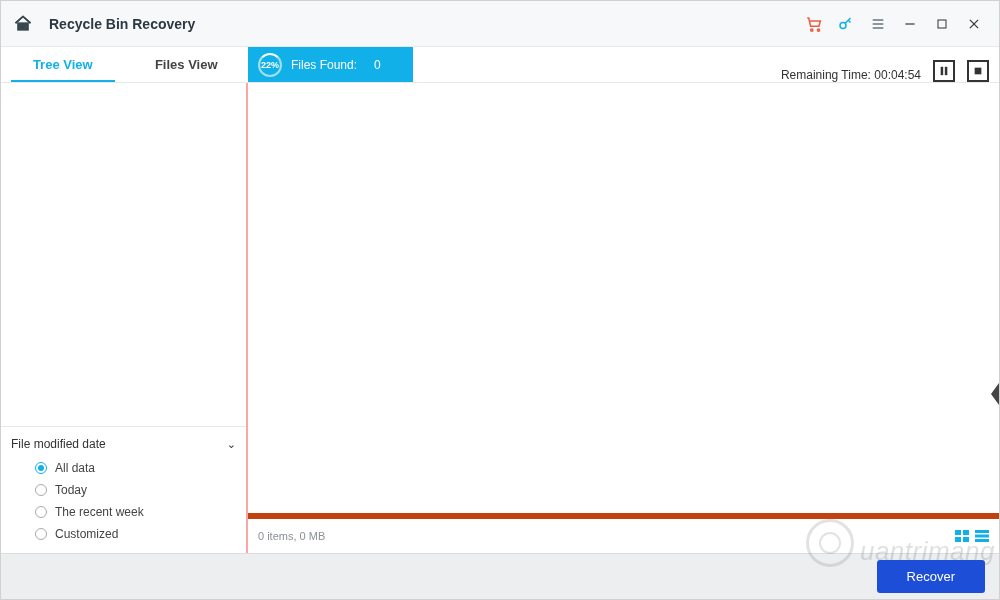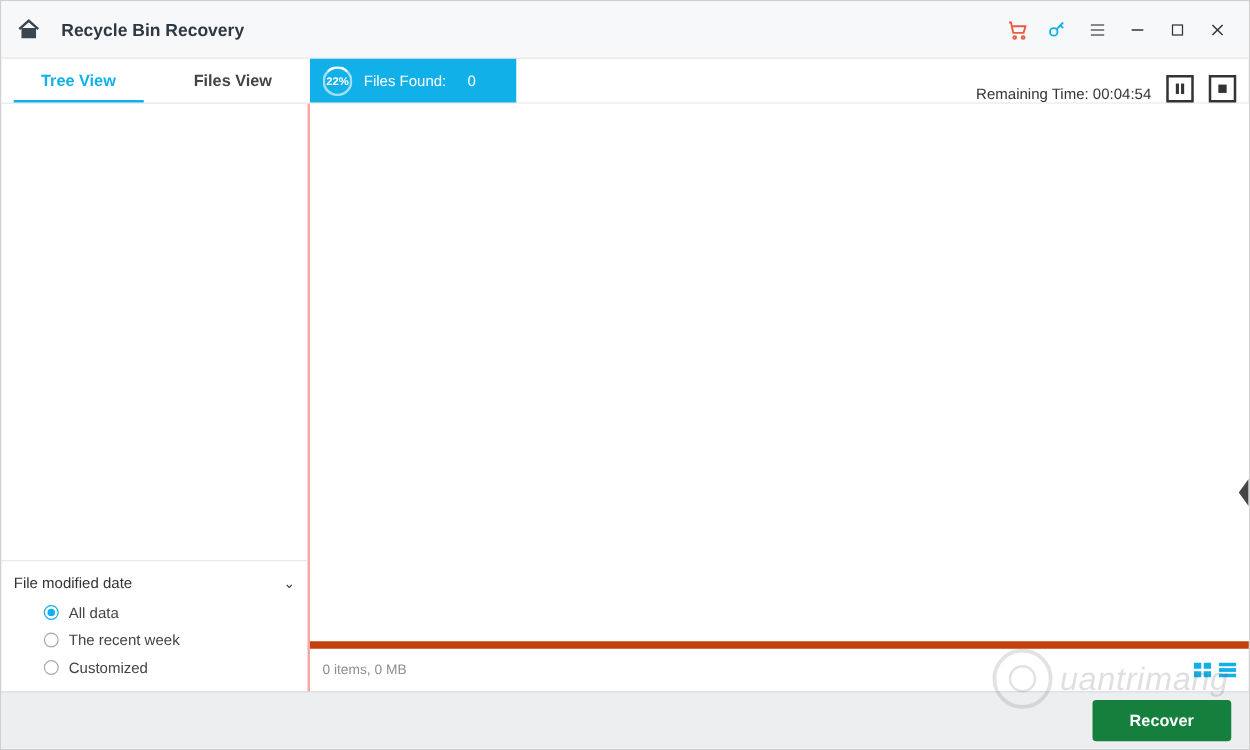--- a/index.html
+++ b/index.html
@@ -40,27 +40,27 @@
 .radio-row.selected .radio-dot::after { content: ""; width: 6px; height: 6px; background: #12b0e8; border-radius: 50%; }
 
 .main { flex: 1; display: flex; flex-direction: column; min-width: 0; }
 .content { flex: 1; background: #fff; }
 .statusbar { height: 40px; border-top: 6px solid #c2410c; display: flex; align-items: center; padding: 0 10px; font-size: 11px; color: #8a8f94; }
 .statusbar .sp { flex: 1; }
 .vbox { width: 14px; height: 12px; margin-left: 6px; cursor: pointer; }
 
 
 .footer { height: 46px; background: #eceef0; display: flex; align-items: center; justify-content: flex-end; padding: 0 14px; border-top: 1px solid #ddd; }
-.recover-btn { background: #15803d; color: #fff; font-size: 13px; font-weight: 700; padding: 9px 30px; border-radius: 3px; cursor: default; }
+.recover-btn { background: #1d4ed8; color: #fff; font-size: 13px; font-weight: 400; padding: 9px 30px; border-radius: 3px; cursor: default; }
 
 
 .edge-handle { position: absolute; right: 0; top: 300px; width: 8px; height: 22px; background: #444; clip-path: polygon(100% 0, 0 50%, 100% 100%); cursor: pointer; }
 
 
-.watermark { position: absolute; right: 16px; bottom: 32px; display: flex; align-items: center; gap: 6px; opacity: .18; pointer-events: none; }
+.watermark { position: absolute; right: 4px; bottom: 32px; display: flex; align-items: flex-end; gap: 6px; opacity: .18; pointer-events: none; }
 .watermark .logo { width: 48px; height: 48px; border: 3px solid #666; border-radius: 50%; display: flex; align-items: center; justify-content: center; }
 .watermark .logo::after { content: ""; width: 18px; height: 18px; border: 2px solid #666; border-radius: 50%; }
 .watermark .wtext { font-size: 26px; font-style: italic; color: #555; letter-spacing: .5px; }
 </style>
 </head>
 <body>
 
 <div class="window">
 
   <div class="header">
@@ -151,20 +151,24 @@
     <div class="sidebar">
       <div class="tree-area"></div>
       <div class="filter-sec">
         <div class="filter-head">
           <span>File modified date</span>
           <span class="chev">⌄</span>
         </div>
         <div class="radio-row selected">
           <span class="radio-dot"></span>
           <span>All data</span>
+        </div>
+        <div class="radio-row">
+          <span class="radio-dot"></span>
+          <span>Today</span>
         </div>
         <div class="radio-row">
           <span class="radio-dot"></span>
           <span>The recent week</span>
         </div>
         <div class="radio-row">
           <span class="radio-dot"></span>
           <span>Customized</span>
         </div>
       </div>

